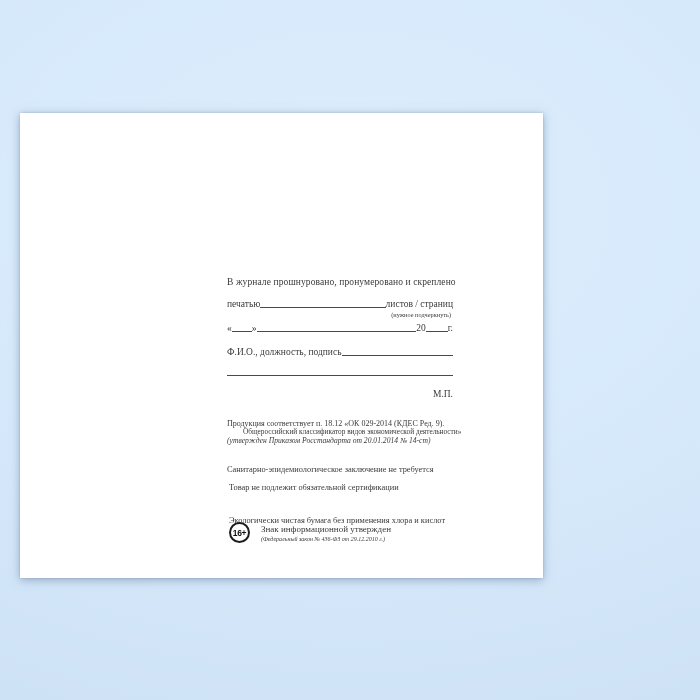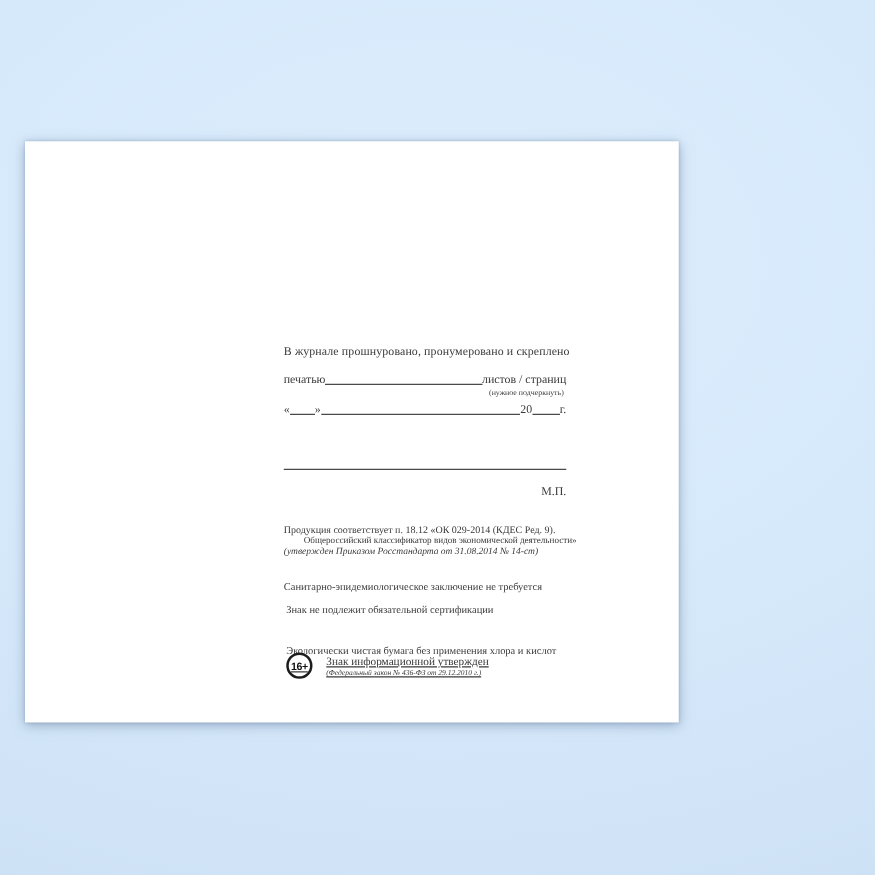--- a/index.html
+++ b/index.html
@@ -50,21 +50,21 @@
   .compliance{position:absolute;top:306px;left:0;width:100%;white-space:nowrap;}
   .c1{font-size:8px;line-height:9px;}
   .c2{font-size:7.3px;line-height:8.5px;margin-left:16px;}
   .c3{font-size:7.6px;line-height:8.5px;font-style:italic;}
 
   .stmt{position:absolute;left:0;font-size:8.4px;line-height:10px;white-space:nowrap;}
   .s1{top:352px;}
   .s2{top:370px;padding-left:2px;}
   .s3{top:388px;padding-left:2px;margin-top:15px;}
 
-  .badge-row{position:absolute;top:409px;left:2px;display:flex;align-items:flex-start;text-decoration:underline;}
+  .badge-row{position:absolute;top:409px;left:2px;display:flex;align-items:flex-start;}
   .age-circle{
     box-sizing:border-box;width:21px;height:21px;border:2px solid #1c1c1c;border-radius:50%;
     display:flex;align-items:center;justify-content:center;
     font-family:"Liberation Sans","DejaVu Sans",sans-serif;
     font-weight:bold;font-size:8.5px;color:#111;letter-spacing:-0.3px;
   }
   .badge-text{margin-left:11px;padding-top:3px;}
   .bt1{font-size:9px;line-height:9px;}
   .bt2{font-size:6px;line-height:7px;font-style:italic;margin-top:2px;}
 </style>
@@ -88,33 +88,37 @@
       <div class="form-line date">
         <span class="lbl">«</span>
         <span class="fill day"></span>
         <span class="lbl">»</span>
         <span class="fill grow"></span>
         <span class="lbl">20</span>
         <span class="fill yr"></span>
         <span class="lbl">г.</span>
       </div>
 
+      <div class="form-line fio">
+        <span class="lbl">Ф.И.О., должность, подпись</span>
+        <span class="fill grow"></span>
+      </div>
 
       <div class="blank-full"></div>
 
       <div class="mp">М.П.</div>
 
       <div class="compliance">
         <div class="c1">Продукция соответствует п. 18.12 «ОК 029-2014 (КДЕС Ред. 9).</div>
         <div class="c2">Общероссийский классификатор видов экономической деятельности»</div>
-        <div class="c3">(утвержден Приказом Росстандарта от 31.08.2014 № 14-ст)</div>
+        <div class="c3">(утвержден Приказом Росстандарта от 20.01.2014 № 14-ст)</div>
       </div>
 
       <div class="stmt s1">Санитарно-эпидемиологическое заключение не требуется</div>
-      <div class="stmt s2">Знак не подлежит обязательной сертификации</div>
+      <div class="stmt s2">Товар не подлежит обязательной сертификации</div>
       <div class="stmt s3">Экологически чистая бумага без применения хлора и кислот</div>
 
       <div class="badge-row">
         <div class="age-circle">
           <span>16+</span>
         </div>
         <div class="badge-text">
           <div class="bt1">Знак информационной утвержден</div>
           <div class="bt2">(Федеральный закон № 436-ФЗ от 29.12.2010 г.)</div>
         </div>

